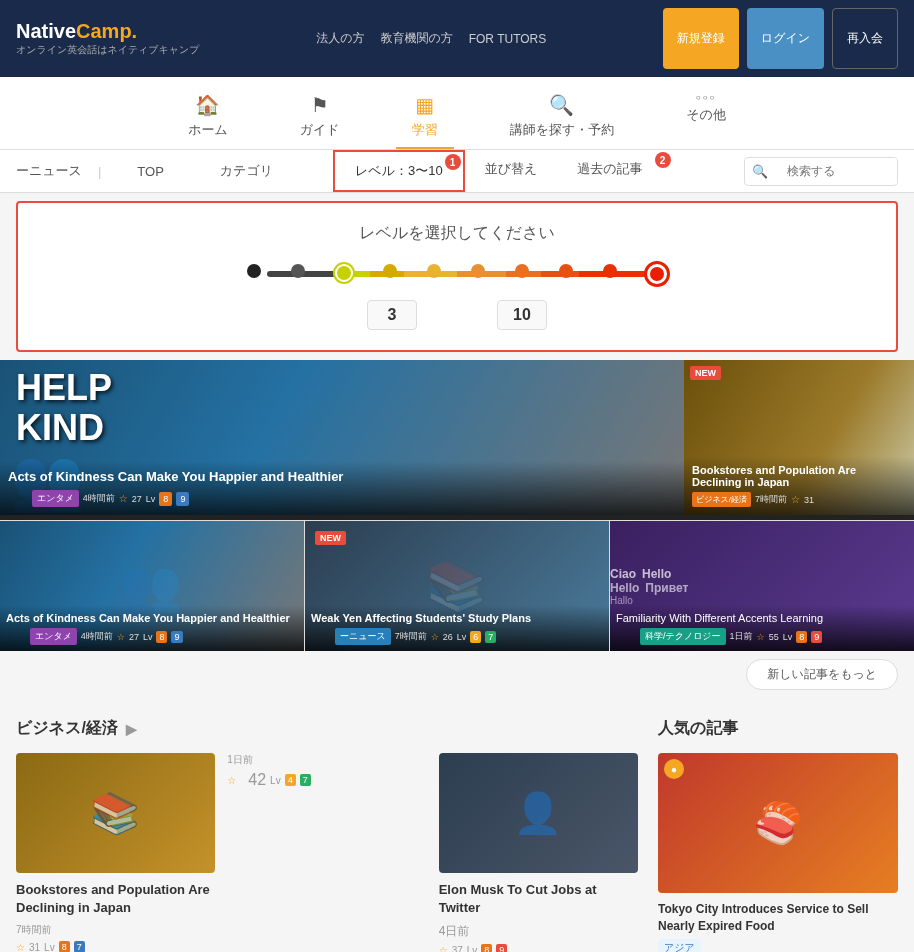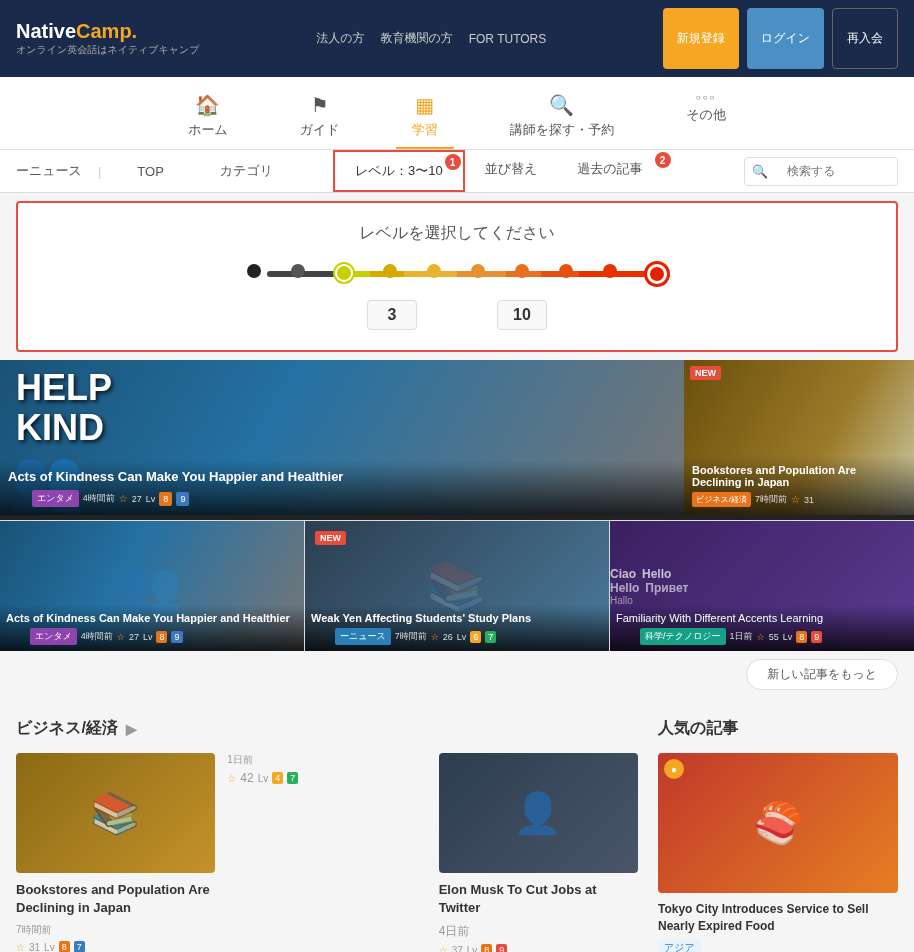--- a/index.html
+++ b/index.html
@@ -356,21 +356,21 @@
           <span class="lv-badge lv-blue lv-num">7</span>
         </div>
       </div>
 
       <div class="article-card">
         <div class="article-meta">
           <span style="color:#999; font-size:10px;">1日前</span>
         </div>
         <div style="display:flex; align-items:center; gap:4px; margin-top:4px;">
           <span style="color:#f5a623; font-size:10px;">☆</span>
-          <span style="font-size:12px; color:#999;">42</span>
+          <span style="font-size:16px; color:#999;margin-left:8px;">42</span>
           <span style="font-size:10px; color:#999;">Lv</span>
           <span class="lv-badge lv-yellow lv-num">4</span>
           <span class="lv-badge lv-green lv-num">7</span>
         </div>
       </div>
 
       <div class="article-card">
         <div class="article-thumb">
           <div class="bg-elon" style="width:100%; height:100%; display:flex; align-items:center; justify-content:center;">
             <span style="font-size:40px; opacity:0.5;">👤</span>

